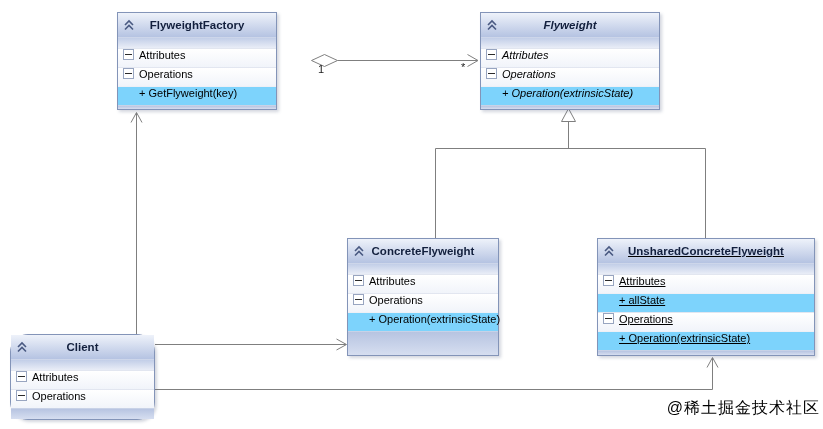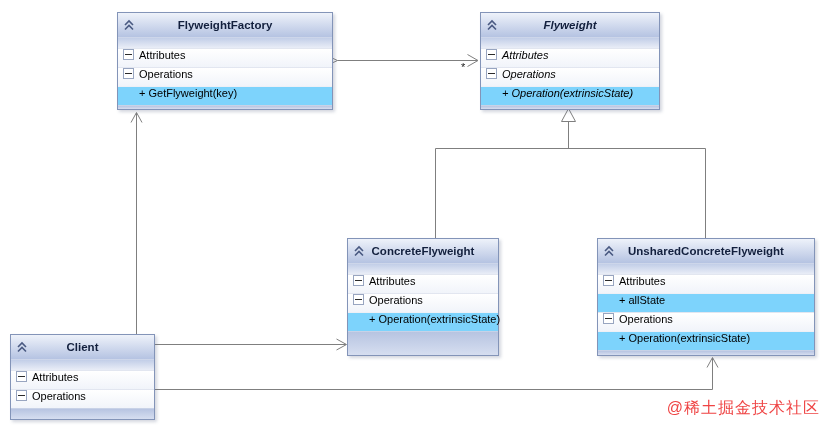--- a/index.html
+++ b/index.html
@@ -37,21 +37,21 @@
   .expander {
     width:9px; height:9px; flex:0 0 9px; border:1px solid #98a5c0;
     background:#fff; position:relative; margin-right:5px; box-sizing:content-box;
   }
   .expander::after {
     content:""; position:absolute; left:1px; right:1px; top:4px; height:1px; background:#2b2b2b;
   }
 
   .edge-label { position:absolute; font-size:11px; color:#1a1a1a; }
   .watermark {
-    position:absolute; right:3px; top:398px; font-size:16px; color:#ef4444;
+    position:absolute; right:3px; top:398px; font-size:16px; color:#000000;
     letter-spacing:1px; font-family:"Liberation Sans", sans-serif;
   }
 </style>
 </head>
 <body>
 
 <div id="canvas">
 
   <svg class="connectors" width="823" height="429" viewBox="0 0 823 429">
     <g stroke="#7f7f7f" stroke-width="1" fill="none">
@@ -83,21 +83,21 @@
       <g>
         <polyline points="155,389.5 712.5,389.5 712.5,358"></polyline>
         <polyline points="707,367.5 712.5,357.5 718,367.5"></polyline>
       </g>
     </g>
   </svg>
 
   <div class="edge-label" style="left:318px; top:63px;">1</div>
   <div class="edge-label" style="left:461px; top:61px;">*</div>
 
-  <div class="uml-class" style="left:117px; top:12px; width:216px; height:98px;">
+  <div class="uml-class" style="left:117px; top:12px; width:160px; height:98px;">
     <div class="cls-header">
       <svg class="chevron" viewBox="0 0 12 12">
         <g stroke="#4a5a82" stroke-width="1.6" fill="none">
           <polyline points="2,6 6,2 10,6"></polyline>
             <polyline points="2,10.5 6,6.5 10,10.5"></polyline>
         </g>
       </svg>
       <span class="cls-title">FlyweightFactory</span>
     </div>
     <div class="cls-subband"></div>
@@ -158,21 +158,21 @@
     <div class="cls-row section">
       <span class="expander"></span>
       <span>Operations</span>
     </div>
     <div class="cls-row member">
       <span>+ Operation(extrinsicState)</span>
     </div>
     <div class="cls-footer"></div>
   </div>
 
-  <div class="uml-class" style="left:597px; top:238px; width:218px; height:118px;">
+  <div class="uml-class" style="left:597px; top:238px; width:218px; height:118px;text-decoration:underline;">
     <div class="cls-header">
       <svg class="chevron" viewBox="0 0 12 12">
         <g stroke="#4a5a82" stroke-width="1.6" fill="none">
           <polyline points="2,6 6,2 10,6"></polyline>
             <polyline points="2,10.5 6,6.5 10,10.5"></polyline>
         </g>
       </svg>
       <span class="cls-title">UnsharedConcreteFlyweight</span>
     </div>
     <div class="cls-subband"></div>
@@ -186,21 +186,21 @@
     <div class="cls-row section">
       <span class="expander"></span>
       <span>Operations</span>
     </div>
     <div class="cls-row member">
       <span>+ Operation(extrinsicState)</span>
     </div>
     <div class="cls-footer"></div>
   </div>
 
-  <div class="uml-class" style="left:10px; top:334px; width:145px; height:86px;">
+  <div class="uml-class" style="left:10px; top:334px; width:145px; height:86px;border-radius:18px;">
     <div class="cls-header">
       <svg class="chevron" viewBox="0 0 12 12">
         <g stroke="#4a5a82" stroke-width="1.6" fill="none">
           <polyline points="2,6 6,2 10,6"></polyline>
             <polyline points="2,10.5 6,6.5 10,10.5"></polyline>
         </g>
       </svg>
       <span class="cls-title">Client</span>
     </div>
     <div class="cls-subband"></div>

